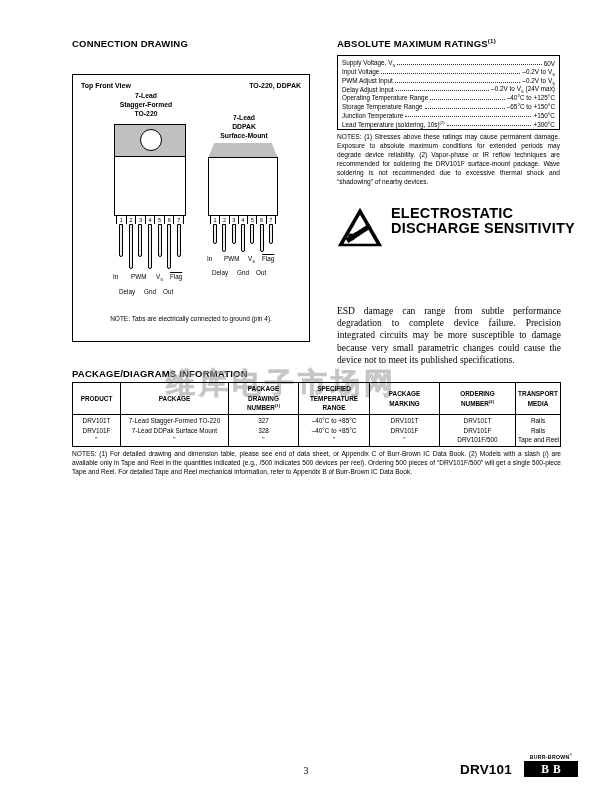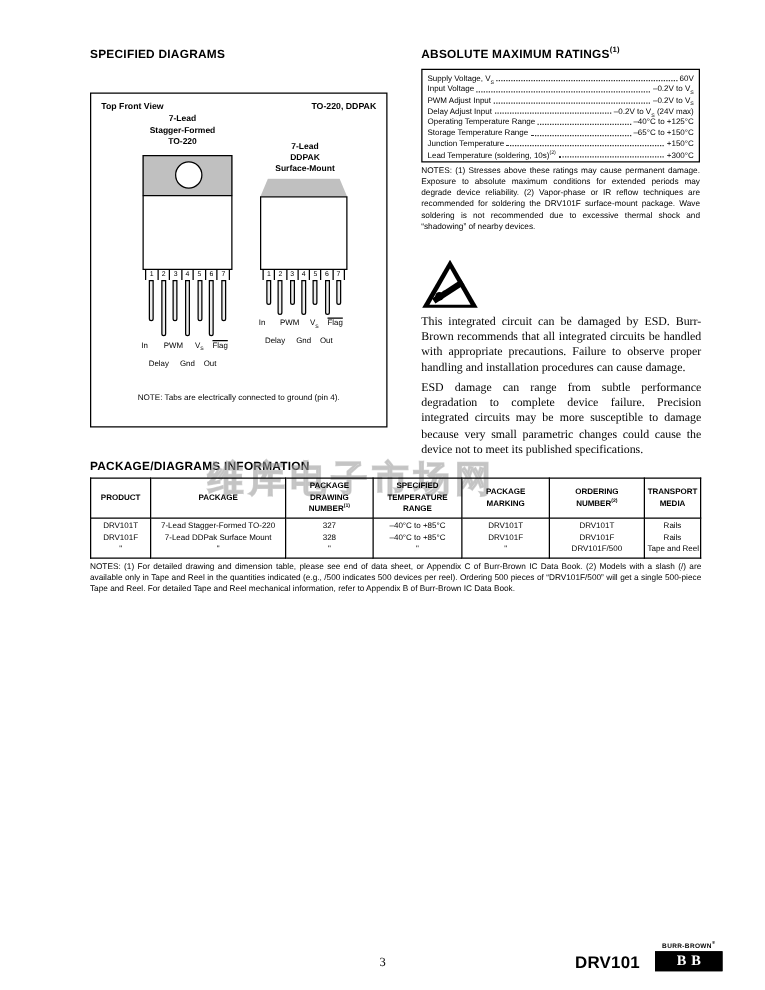--- a/index.html
+++ b/index.html
@@ -90,21 +90,21 @@
     margin-top:1px;background:#000;height:14px;border:1px solid #000;
     display:flex;align-items:center;justify-content:center;gap:4px;
   }
   .bb-letter{color:#fff;font-weight:bold;font-size:11.5px;line-height:12px;font-family:"Liberation Serif",serif;}
 </style>
 </head>
 <body>
 
 <div class="page">
 
-  <div class="abs sect-title" style="left:72px;top:38px;">SPECIFIED DIAGRAMS</div>
+  <div class="abs sect-title" style="left:72px;top:38px;">CONNECTION DRAWING</div>
 
   <div class="abs diagram-box">
     <div class="abs box-label" style="left:8px;top:7px;">Top Front View</div>
     <div class="abs box-label" style="right:8px;top:7px;">TO-220, DDPAK</div>
 
     <div class="abs pkg-name" style="left:23px;top:16px;width:100px;">
       <div>7-Lead</div>
       <div>Stagger-Formed</div>
       <div>TO-220</div>
     </div>
@@ -249,22 +249,25 @@
   <div class="abs small-notes amr-notes">NOTES: (1) Stresses above these ratings may cause permanent damage. Exposure to absolute maximum conditions for extended periods may degrade device reliability. (2) Vapor-phase or IR reflow techniques are recommended for soldering the DRV101F surface-mount package. Wave soldering is not recommended due to excessive thermal shock and “shadowing” of nearby devices.</div>
 
   <div class="abs esd-head">
     <svg class="esd-tri" viewBox="0 0 60 52">
       <polygon points="30,1 59,51 1,51" fill="#000"></polygon>
       <polygon points="30,10 51.5,48 8.5,48" fill="#fff"></polygon>
       <rect x="10" y="31" width="36" height="6.5" transform="rotate(-33 28 34)" fill="#000"></rect>
       <circle cx="19" cy="39" r="4.5" fill="#000"></circle>
       <circle cx="24" cy="35" r="2" fill="#000"></circle>
     </svg>
+    <div>
+      <div class="esd-title">ELECTROSTATIC</div>
+      <div class="esd-title">DISCHARGE SENSITIVITY</div>
+    </div>
   </div>
-  <div class="abs serif-para" style="top:252px;">This integrated circuit can be damaged by ESD. Burr-Brown recommends that all integrated circuits be handled with appropriate precautions. Failure to observe proper handling and installation procedures can cause damage.</div>
   <div class="abs serif-para" style="top:305px;">ESD damage can range from subtle performance degradation to complete device failure. Precision integrated circuits may be more susceptible to damage because very small parametric changes could cause the device not to meet its published specifications.</div>
 
   <div class="abs sect-title ord-title">PACKAGE/DIAGRAMS INFORMATION</div>
 
   <div class="abs wm">维库电子市场网</div>
 
   <table class="abs ord-table">
     <colgroup>
       <col style="width:48px">
         <col style="width:108px">

